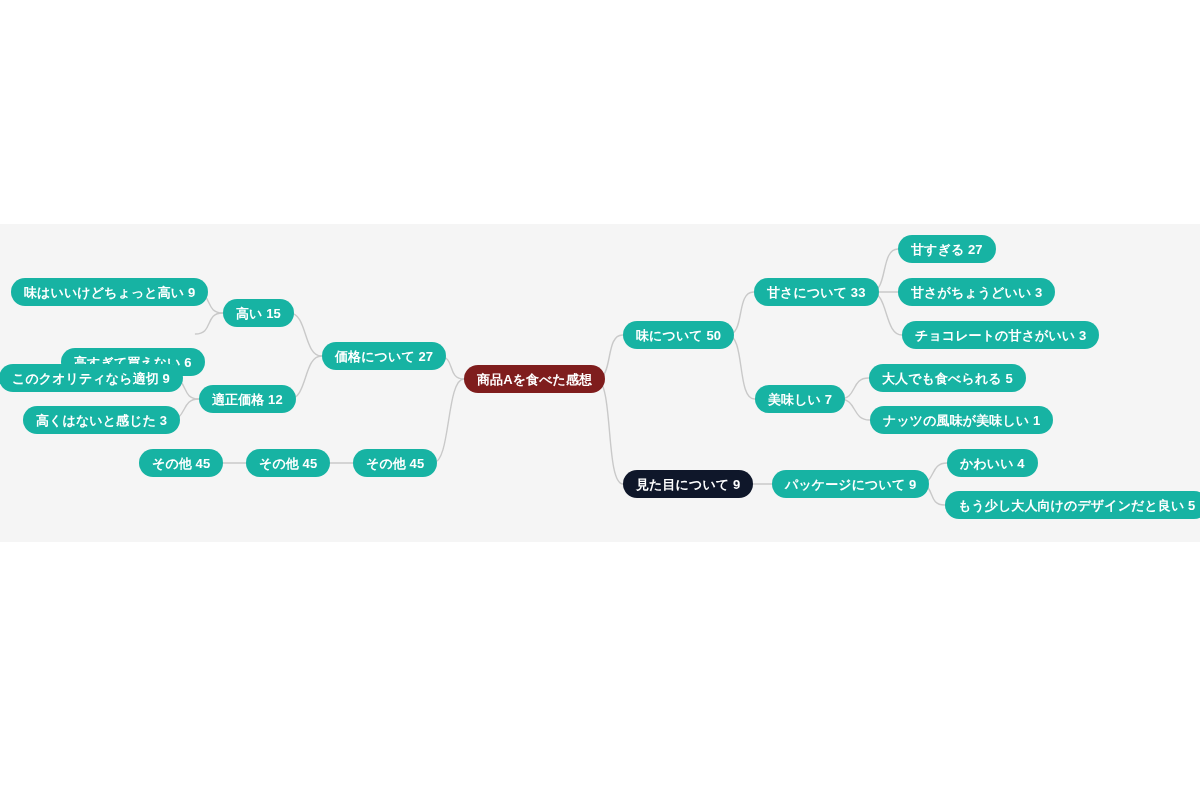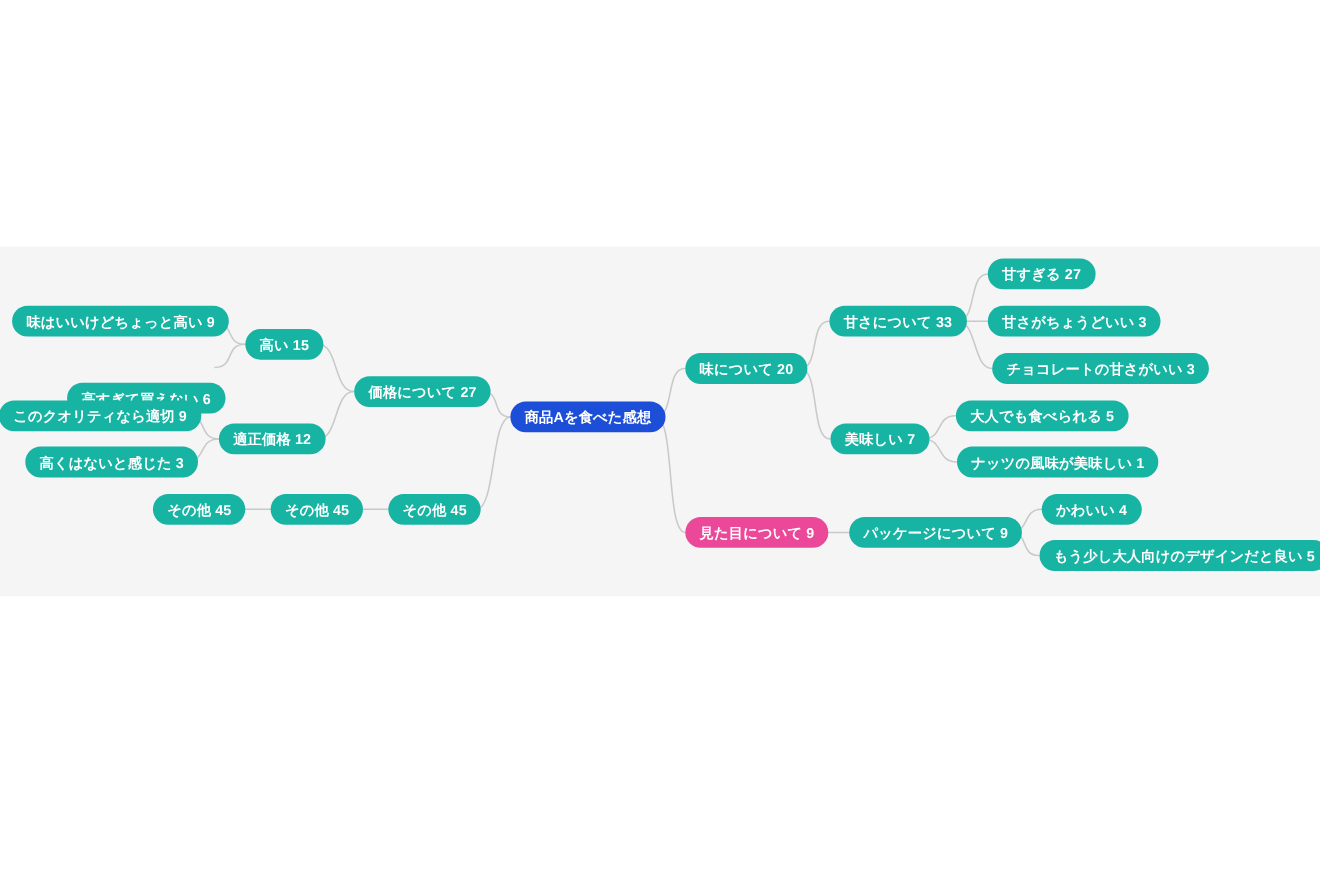--- a/index.html
+++ b/index.html
@@ -72,21 +72,21 @@
       <path d="M 870.5 292 C 888.5 292, 884 335, 902 335" fill="none" stroke="#c9c9c9" stroke-width="1.4" stroke-linecap="round"></path>
       <path d="M 727.5 335 C 745.5 335, 736.5 399, 754.5 399" fill="none" stroke="#c9c9c9" stroke-width="1.4" stroke-linecap="round"></path>
       <path d="M 839.5 399 C 857.5 399, 850.5 378, 868.5 378" fill="none" stroke="#c9c9c9" stroke-width="1.4" stroke-linecap="round"></path>
       <path d="M 839.5 399 C 857.5 399, 851.5 420, 869.5 420" fill="none" stroke="#c9c9c9" stroke-width="1.4" stroke-linecap="round"></path>
       <path d="M 596 379 C 614 379, 605 484, 623 484" fill="none" stroke="#c9c9c9" stroke-width="1.4" stroke-linecap="round"></path>
       <path d="M 745 484 C 763 484, 753.5 484, 771.5 484" fill="none" stroke="#c9c9c9" stroke-width="1.4" stroke-linecap="round"></path>
       <path d="M 918.5 484 C 936.5 484, 929 463, 947 463" fill="none" stroke="#c9c9c9" stroke-width="1.4" stroke-linecap="round"></path>
       <path d="M 918.5 484 C 936.5 484, 926.5 505, 944.5 505" fill="none" stroke="#c9c9c9" stroke-width="1.4" stroke-linecap="round"></path>
     </svg>
   <div id="nodes">
-      <div class="node root" style="background: #1d4ed8; left: 464px; top: 365px;">
+      <div class="node root" style="background: #7f1d1d; left: 464px; top: 365px;">
         <span class="node-label">商品Aを食べた感想</span>
       </div>
       <div class="node" style="background: rgb(23, 179, 163); left: 322px; top: 342px;">
         <span class="node-label">価格について 27</span>
       </div>
       <div class="node" style="background: rgb(23, 179, 163); left: 223px; top: 299px;">
         <span class="node-label">高い 15</span>
       </div>
       <div class="node" style="background: rgb(23, 179, 163); left: 11px; top: 278px; justify-content: flex-end;">
         <span class="node-label">味はいいけどちょっと高い 9</span>
@@ -106,21 +106,21 @@
       <div class="node" style="background: rgb(23, 179, 163); left: 353px; top: 449px;">
         <span class="node-label">その他 45</span>
       </div>
       <div class="node" style="background: rgb(23, 179, 163); left: 246px; top: 449px;">
         <span class="node-label">その他 45</span>
       </div>
       <div class="node" style="background: rgb(23, 179, 163); left: 139px; top: 449px;">
         <span class="node-label">その他 45</span>
       </div>
       <div class="node" style="background: rgb(23, 179, 163); left: 623px; top: 321px;">
-        <span class="node-label">味について 20</span>
+        <span class="node-label">味について 50</span>
       </div>
       <div class="node" style="background: rgb(23, 179, 163); left: 754px; top: 278px;">
         <span class="node-label">甘さについて 33</span>
       </div>
       <div class="node" style="background: rgb(23, 179, 163); left: 898px; top: 235px;">
         <span class="node-label">甘すぎる 27</span>
       </div>
       <div class="node" style="background: rgb(23, 179, 163); left: 898px; top: 278px;">
         <span class="node-label">甘さがちょうどいい 3</span>
       </div>
@@ -129,21 +129,21 @@
       </div>
       <div class="node" style="background: rgb(23, 179, 163); left: 755px; top: 385px;">
         <span class="node-label">美味しい 7</span>
       </div>
       <div class="node" style="background: rgb(23, 179, 163); left: 869px; top: 364px;">
         <span class="node-label">大人でも食べられる 5</span>
       </div>
       <div class="node" style="background: rgb(23, 179, 163); left: 870px; top: 406px;">
         <span class="node-label">ナッツの風味が美味しい 1</span>
       </div>
-      <div class="node" style="background: #ec4899; left: 623px; top: 470px;">
+      <div class="node" style="background: #0f172a; left: 623px; top: 470px;">
         <span class="node-label">見た目について 9</span>
       </div>
       <div class="node" style="background: rgb(23, 179, 163); left: 772px; top: 470px;">
         <span class="node-label">パッケージについて 9</span>
       </div>
       <div class="node" style="background: rgb(23, 179, 163); left: 947px; top: 449px;">
         <span class="node-label">かわいい 4</span>
       </div>
       <div class="node" style="background: rgb(23, 179, 163); left: 945px; top: 491px;">
         <span class="node-label">もう少し大人向けのデザインだと良い 5</span>

